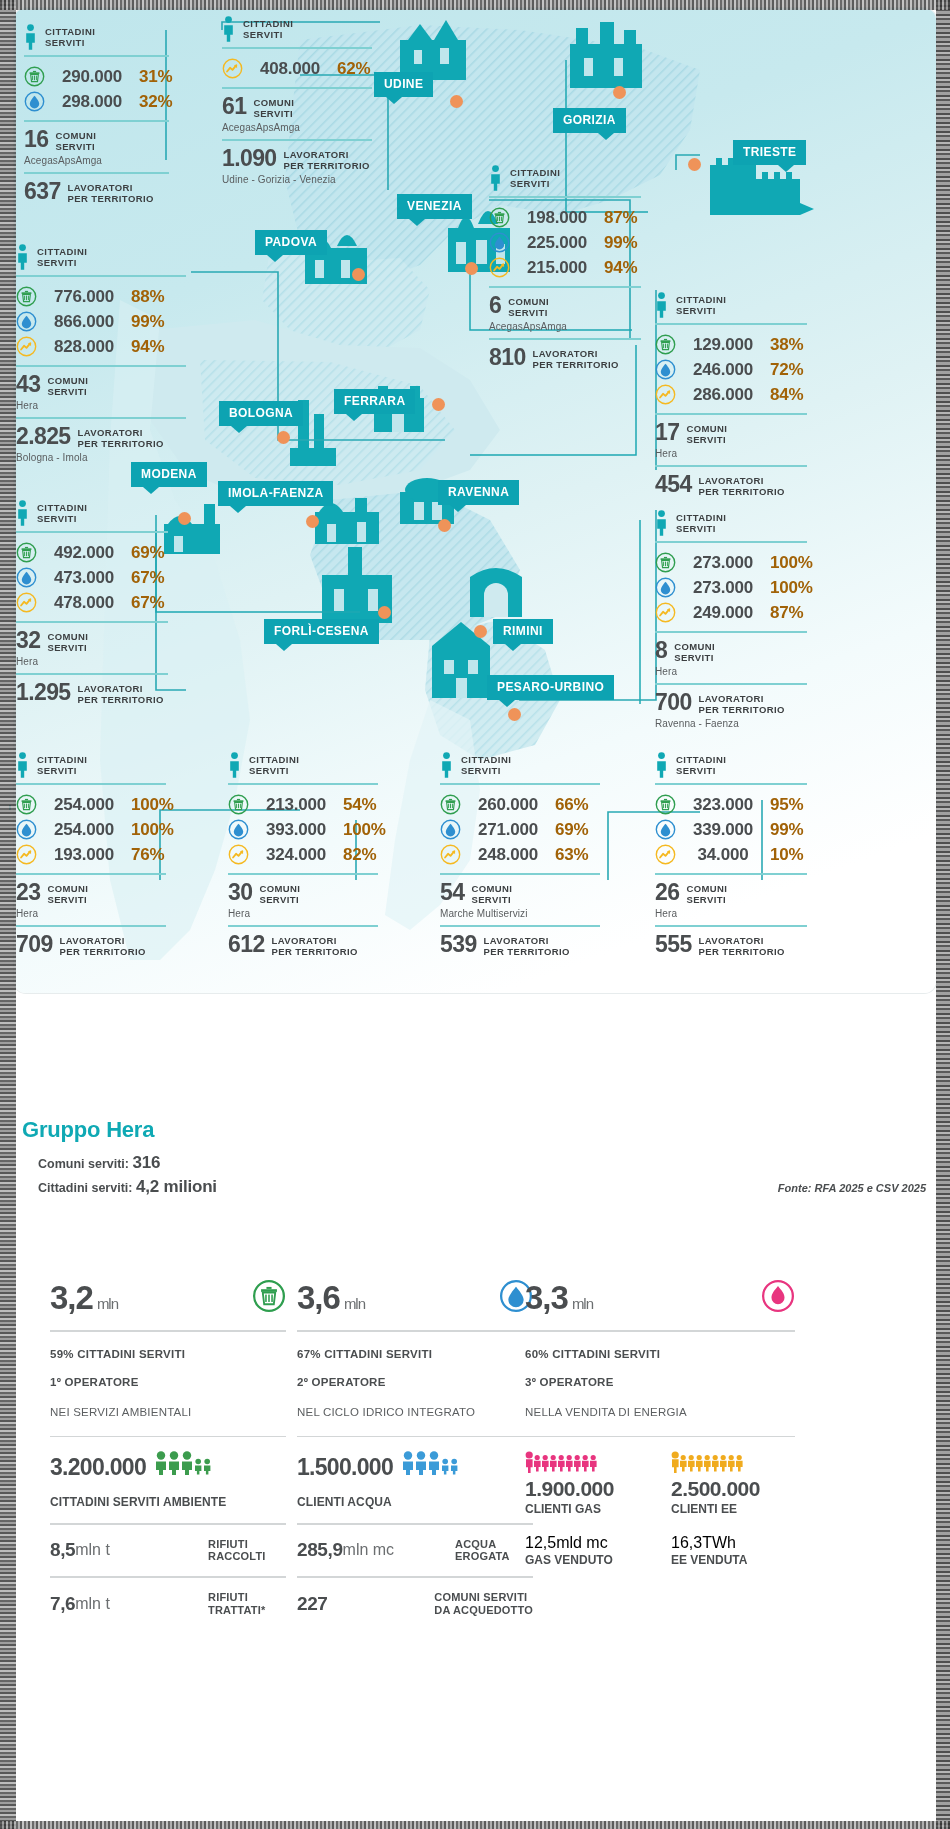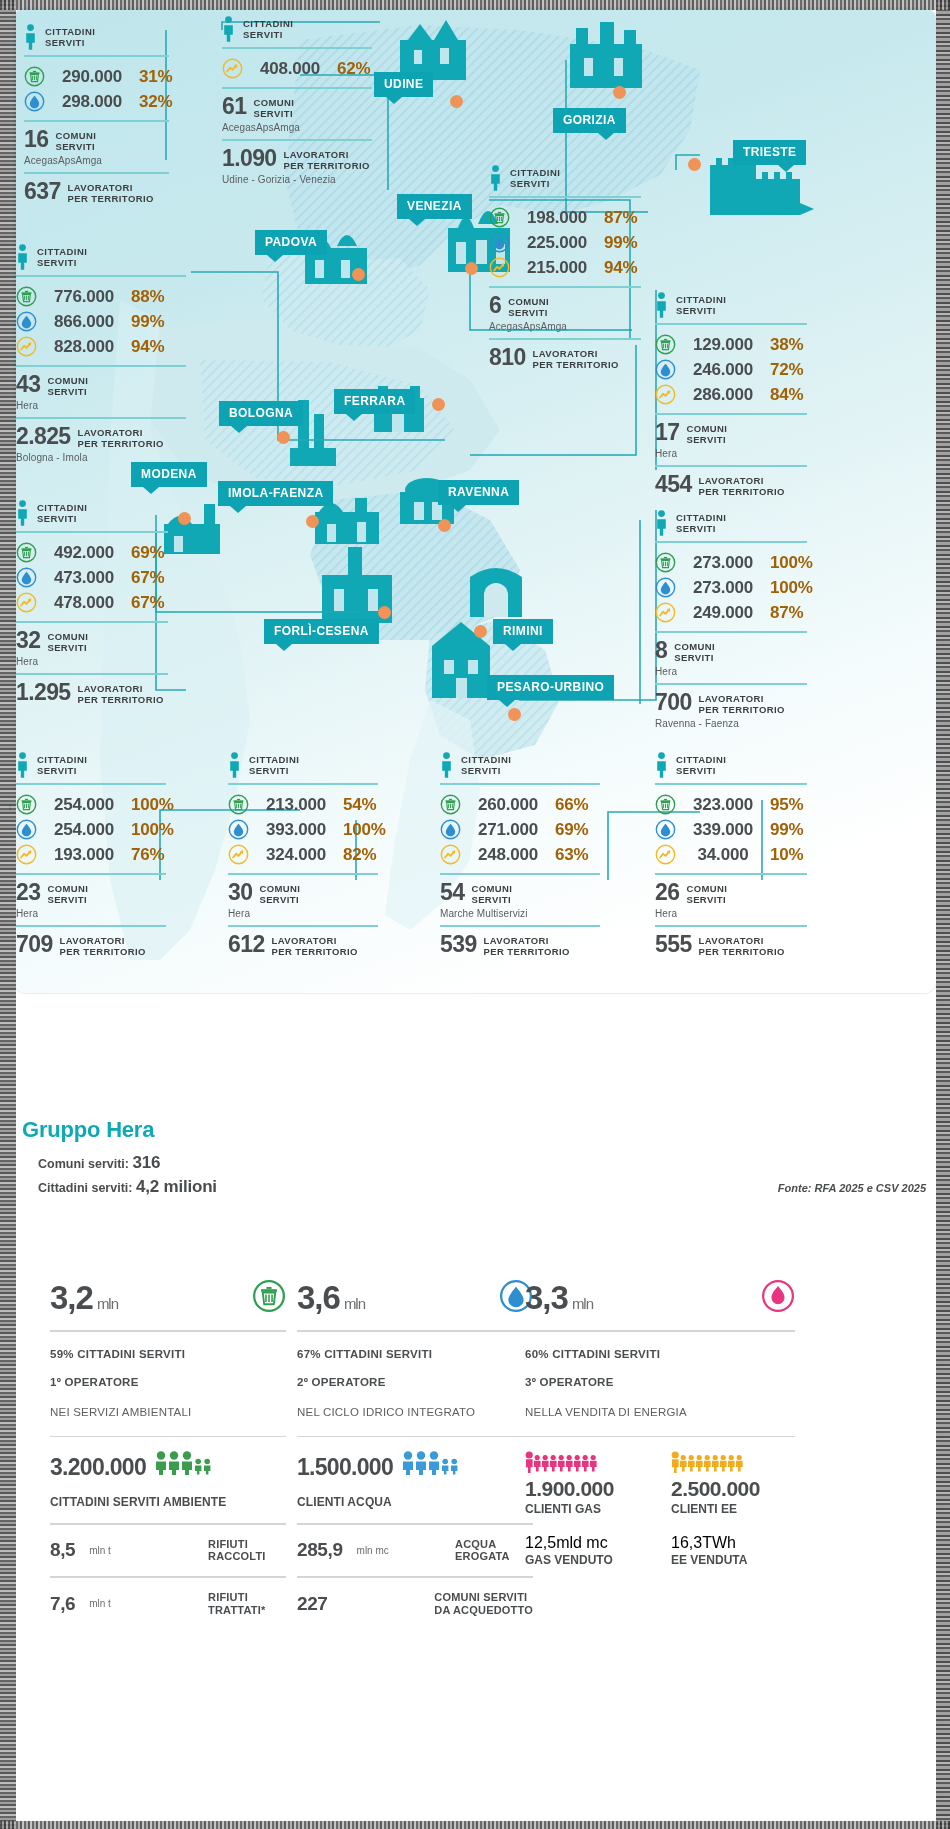--- a/index.html
+++ b/index.html
@@ -152,21 +152,21 @@
   .op .o1{font-size:11.5px;font-weight:bold;color:#4a4d4f;letter-spacing:.25px;}
   .op .o2{font-size:11.5px;color:#5c5f61;letter-spacing:.2px;margin-top:18px;}
   .blk{padding-top:14px;}
   .blk .row1{display:flex;align-items:flex-end;gap:8px;}
   .blk .bignum{font-size:23px;font-weight:bold;color:#4a4d4f;letter-spacing:-.7px;line-height:1;}
   .blk .caption{font-size:12px;font-weight:bold;color:#4a4d4f;letter-spacing:.1px;margin-top:16px;}
   .mini-row{
     display:flex;align-items:center;padding:13px 0 0 0;
   }
   .mini-row .mnum{font-size:19px;font-weight:bold;color:#4a4d4f;letter-spacing:-.4px;}
-  .mini-row .munit{font-size:10px;color:#6b6e70;margin-left:14px;}
+  .mini-row .munit{font-size:16px;color:#6b6e70;margin-left:0;}
   .mini-row .mlbl{
     margin-left:auto;text-align:left;font-size:11px;font-weight:bold;
     color:#4a4d4f;line-height:1.18;letter-spacing:.2px;min-width:78px;
   }
   .twocol{display:flex;gap:22px;}
   .twocol > div{flex:1;}
   .dual-num{font-size:21px;font-weight:bold;color:#4a4d4f;letter-spacing:-.5px;}
   .dual-cap{font-size:12px;font-weight:bold;color:#4a4d4f;margin-top:1px;}
 </style>
 </head>

